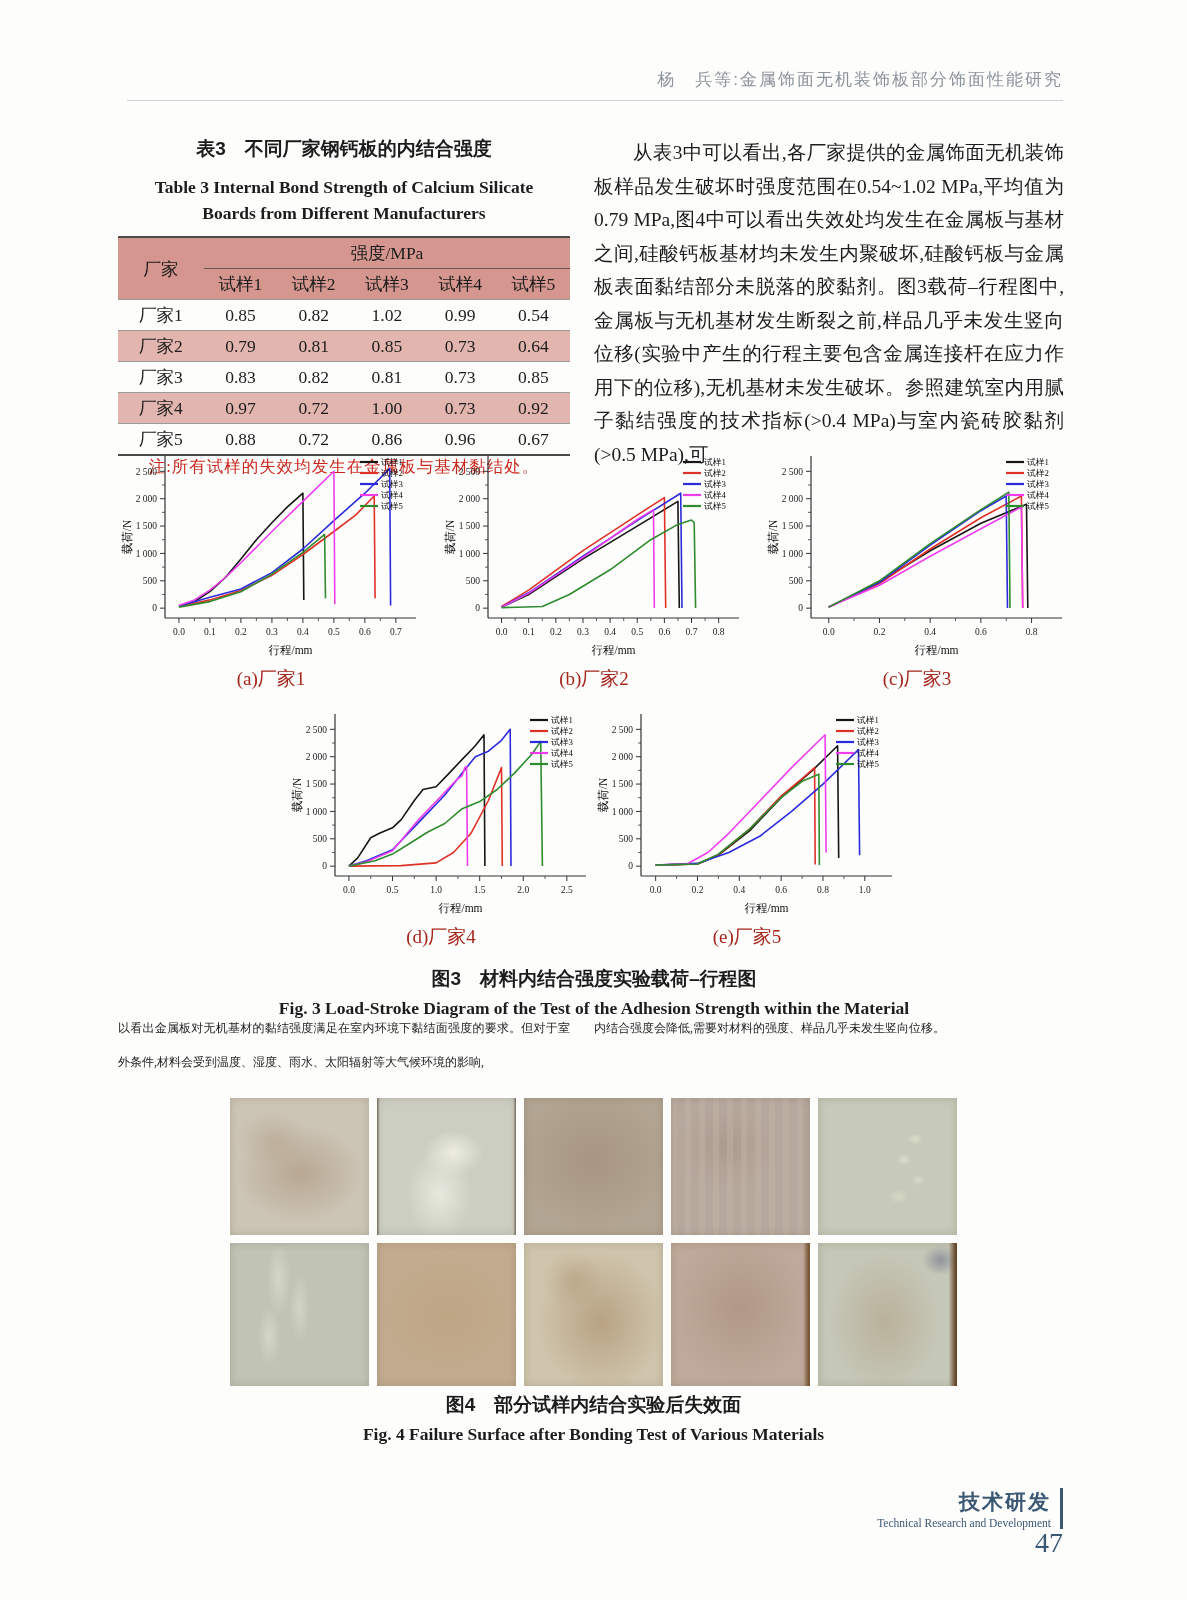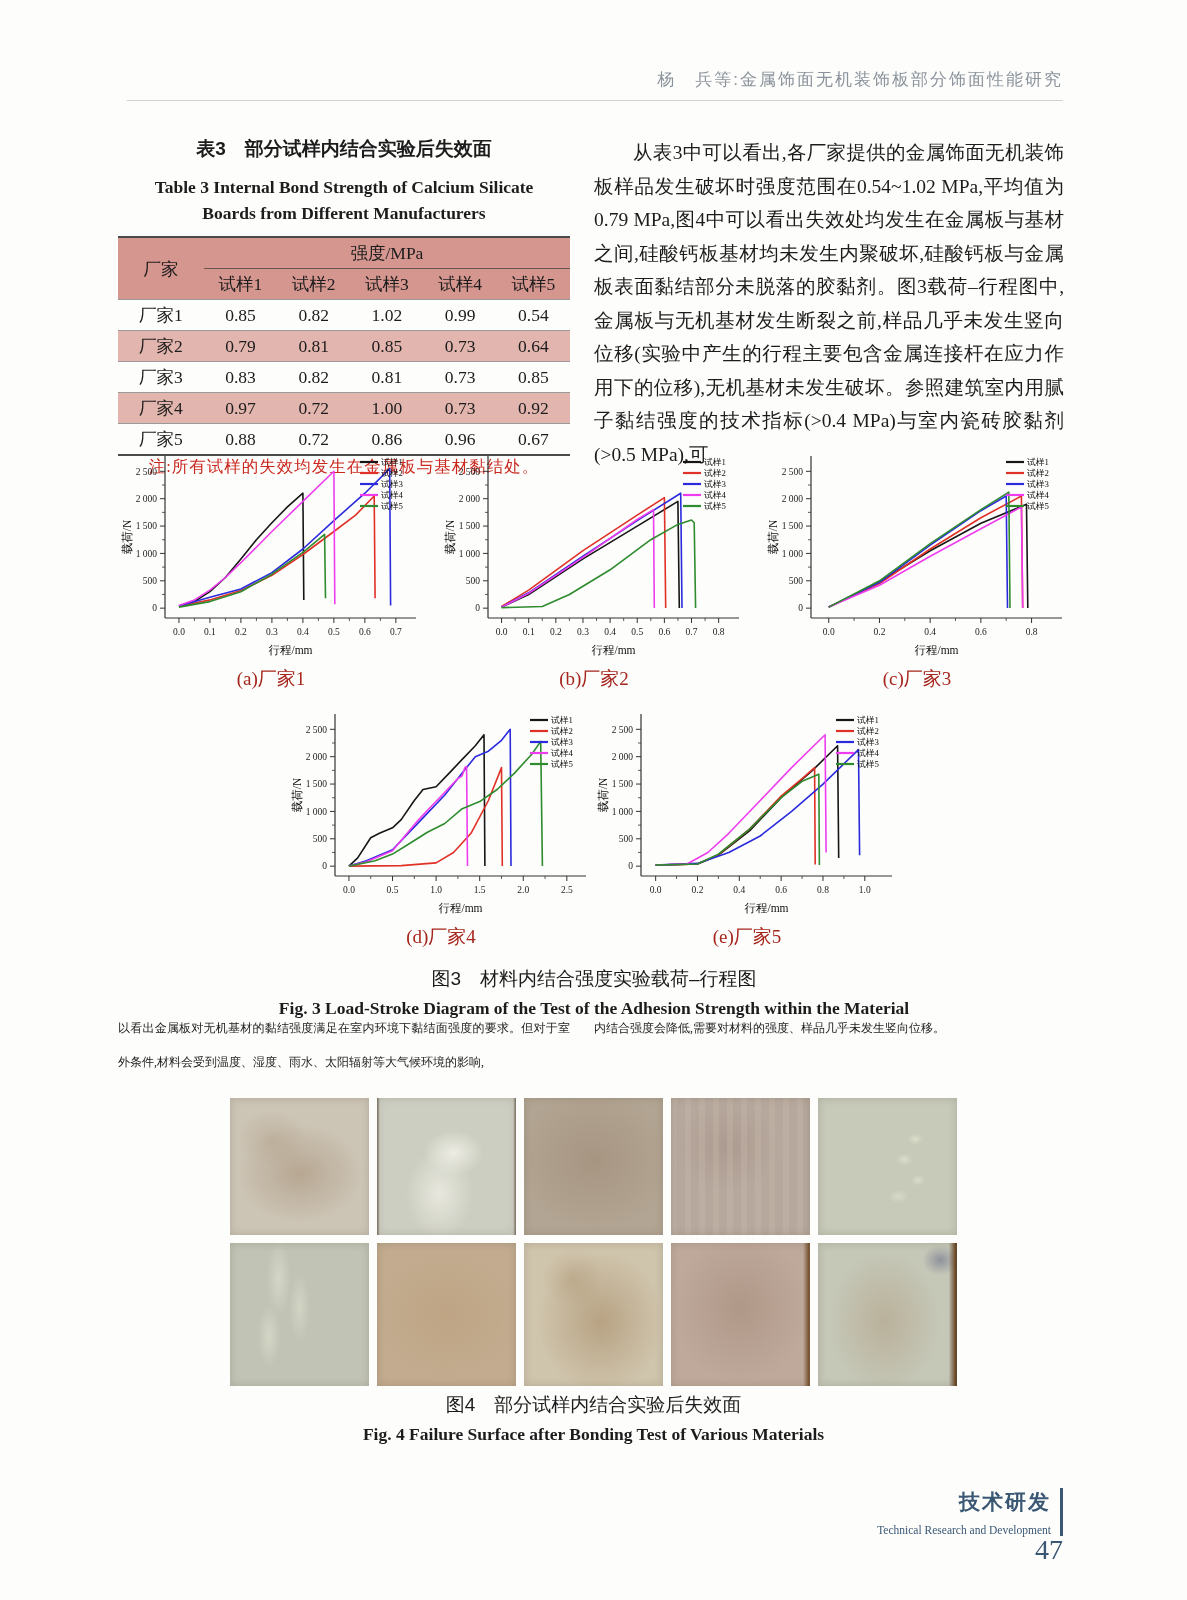--- a/index.html
+++ b/index.html
@@ -28,21 +28,21 @@
   tbody tr{border-top:1px solid #9a9a9a;}
   tbody tr.stripe{background:#e2b5ae;}
   .tbl-note{color:#c9281e;font-size:16.5px;text-align:center;letter-spacing:1px;}
 
   
   .figs3{position:absolute;top:448px;left:118px;width:952px;}
   .chart-row1{display:flex;justify-content:space-between;}
   .chart-row2{display:flex;justify-content:center;margin-top:14px;}
   .chart-box{width:306px;}
   .chart-caption{text-align:center;color:#a6261d;font-size:19px;margin-top:0px;}
-  .fig3-cap-cn,.fig4-cap-cn{text-align:center;font-weight:normal;font-size:19px;
+  .fig3-cap-cn,.fig4-cap-cn{text-align:center;font-weight:bold;font-size:19px;
        font-family:"Liberation Sans",sans-serif;}
   .fig3-cap-cn{margin-top:16px;}
   .fig3-cap-en,.fig4-cap-en{text-align:center;font-weight:bold;font-size:17.5px;margin-top:6px;}
 
   
   .bottom-section{position:absolute;top:1012px;left:118px;width:946px;display:flex;gap:24px;
        font-size:12px;line-height:33.5px;text-align:justify;}
   .bot-l{width:452px;}
   .bot-r{width:470px;}
 
@@ -78,32 +78,32 @@
        linear-gradient(270deg,#6b4a2a 1%,rgba(107,74,42,0) 6%),
        radial-gradient(24px 20px at 88% 12%,rgba(90,95,130,.5),transparent 75%),#c5c7b7;}
 
   .fig4caps{position:absolute;top:1392px;left:0;width:1187px;}
 
   
   .footer{position:absolute;top:1488px;left:127px;width:936px;display:flex;
        justify-content:flex-end;align-items:flex-end;color:#3a5774;flex-direction:column;}
   .f-block{text-align:right;padding-right:9px;border-right:3px solid #3a5774;}
   .f-cn{font-size:21px;font-weight:bold;font-family:"Liberation Sans",sans-serif;letter-spacing:2px;}
-  .f-en{font-size:11.5px;margin-top:8px;}
+  .f-en{font-size:11.5px;margin-top:1px;}
   .f-page{font-size:28px;padding-left:9px;line-height:1;padding-bottom:4px;}
 </style>
 </head>
 <body>
 
 <div class="running-head">杨　兵等:金属饰面无机装饰板部分饰面性能研究</div>
 <div class="head-rule"></div>
 
 <div class="top-section">
   <div class="col-l">
-    <div class="tbl-title-cn">表3　部分试样内结合实验后失效面</div>
+    <div class="tbl-title-cn">表3　不同厂家钢钙板的内结合强度</div>
     <div class="tbl-title-en">
       <div>Table 3   Internal Bond Strength of Calcium Silicate</div>
       <div>Boards from Different Manufacturers</div>
     </div>
     <table class="t3">
       <thead>
         <tr>
           <th rowspan="2" style="width:19%;">厂家</th>
           <th colspan="5" class="spanhdr">强度/MPa</th>
         </tr>

